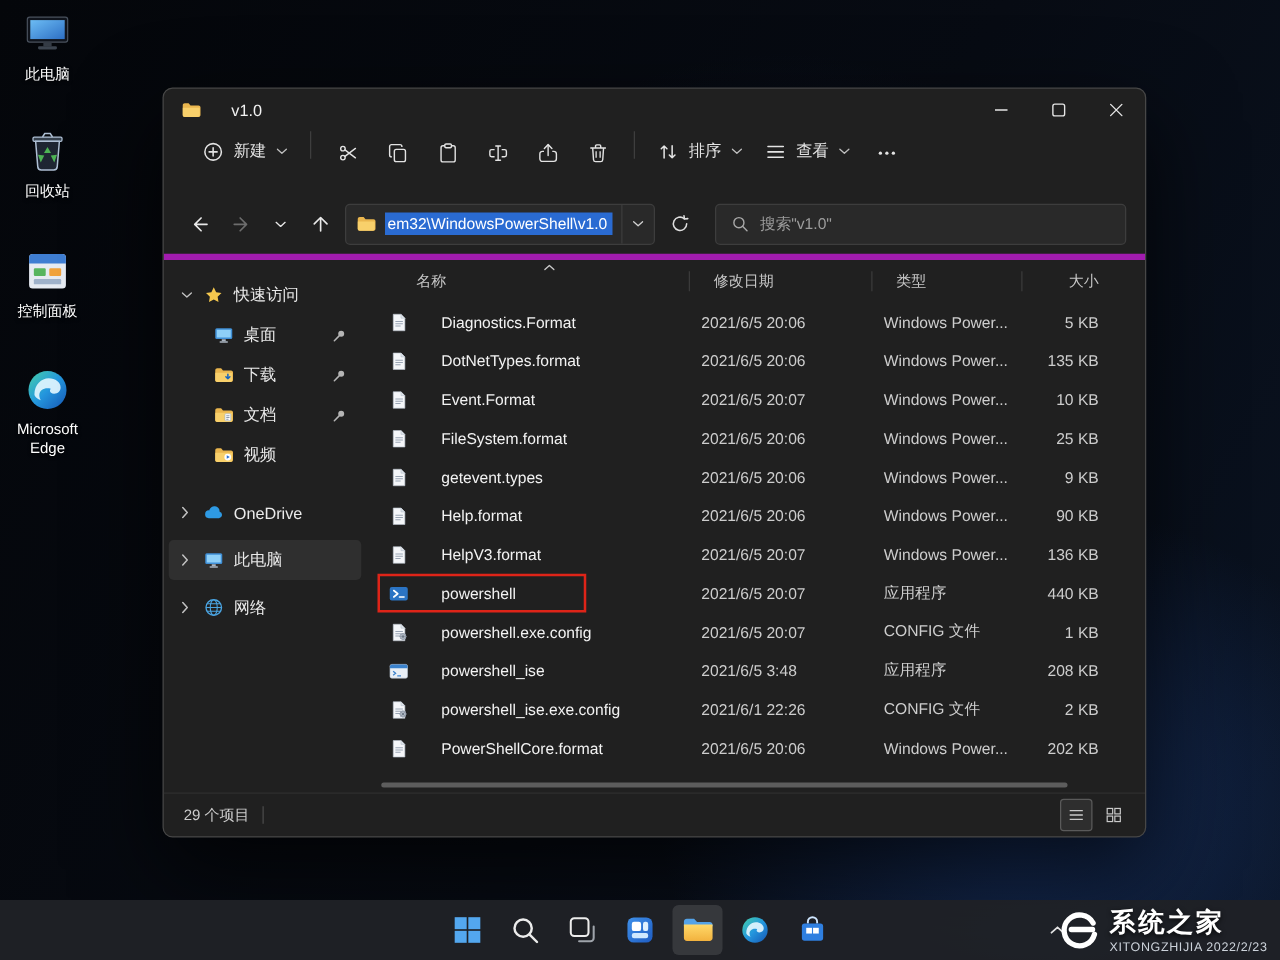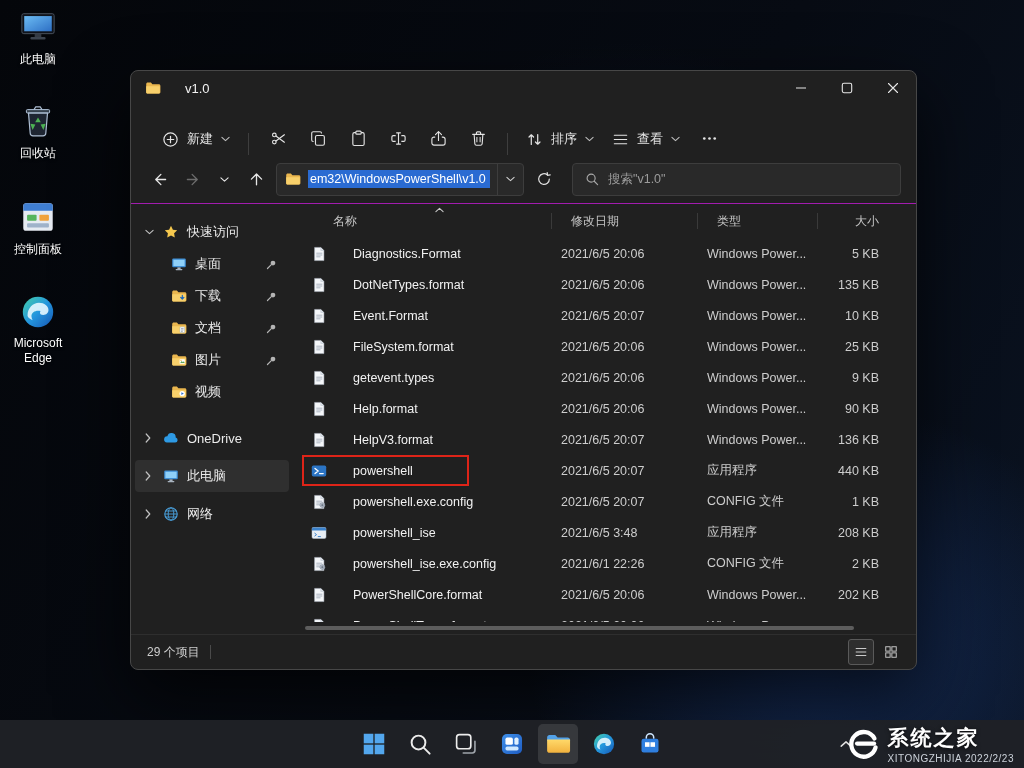--- a/index.html
+++ b/index.html
@@ -18,39 +18,39 @@
 
   
   .window{position:absolute;left:130px;top:70px;width:785px;height:598px;background:#202020;
     border:1px solid #474747;border-radius:8px;box-shadow:0 26px 70px rgba(0,0,0,.7);
     overflow:hidden;display:flex;flex-direction:column;color:#e8e8e8;}
   .titlebar{height:34px;flex:0 0 34px;display:flex;align-items:center;padding-left:14px;gap:24px;}
   .t-title{font-size:13px;color:#f2f2f2;}
   .win-controls{margin-left:auto;display:flex;height:100%;}
   .wc-btn{width:46px;height:100%;display:flex;align-items:center;justify-content:center;color:#e6e6e6;}
 
-  .commandbar{height:50px;flex:0 0 50px;display:flex;align-items:flex-end;padding:0 14px 0 22px;color:#e3e3e3;}
+  .commandbar{height:50px;flex:0 0 50px;display:flex;align-items:flex-start;padding:0 14px 0 22px;color:#e3e3e3;}
   .cmd-btn{display:flex;align-items:center;gap:8px;padding:7px 9px;border-radius:5px;font-size:13px;white-space:nowrap;}
   .cmd-ic{width:34px;height:34px;display:flex;align-items:center;justify-content:center;margin:0 3px;}
   .cmd-sep{width:1px;height:22px;background:#3e3e3e;margin:0 9px;flex:0 0 1px;}
   .chev8{width:9px;height:6px;color:#bdbdbd;}
 
   .navbar{height:48px;flex:0 0 48px;display:flex;align-items:center;padding:0 15px 0 14px;}
   .nav-btn{width:30px;height:30px;display:flex;align-items:center;justify-content:center;color:#e8e8e8;border-radius:4px;margin-right:2px;}
   .nav-btn.dis{color:#6d6d6d;}
   .addressbar{width:248px;flex:0 0 248px;height:33px;background:#292929;border:1px solid #3d3d3d;border-radius:4px;
     display:flex;align-items:center;padding-left:8px;gap:7px;margin-left:3px;box-sizing:border-box;overflow:hidden;}
   .addr-text{font-size:12.5px;color:#fff;background:var(--accent,#2a6bd2);padding:2px 2px;white-space:nowrap;overflow:hidden;flex:1;}
   .addr-drop{width:25px;height:100%;display:flex;align-items:center;justify-content:center;color:#cfcfcf;border-left:1px solid #3d3d3d;flex:0 0 25px;}
   .refresh-btn{width:34px;height:31px;display:flex;align-items:center;justify-content:center;color:#dedede;margin-left:3px;border-radius:4px;}
   .searchbar{flex:1;height:33px;background:#292929;border:1px solid #3d3d3d;border-radius:4px;display:flex;align-items:center;gap:9px;
     padding:0 12px;margin-left:11px;box-sizing:border-box;}
   .search-ph{font-size:12.5px;color:#9c9c9c;}
 
-  .wbody{flex:1;display:flex;border-top:1px solid #a21caf;min-height:0;}
+  .wbody{flex:1;display:flex;border-top:5px solid #a21caf;min-height:0;}
   .sidebar{width:162px;flex:0 0 162px;padding-top:12px;overflow:hidden;}
   .sb-row{height:32px;display:flex;align-items:center;padding:0 12px 0 10px;gap:8px;font-size:13px;color:#eaeaea;border-radius:4px;margin:0 4px;}
   .sb-row .xchev{width:10px;height:10px;color:#c2c2c2;display:flex;align-items:center;flex:0 0 10px;}
   .sb-row.child{padding-left:36px;}
   .sb-row .pin{margin-left:auto;width:11px;height:11px;color:#b5b5b5;}
   .sb-row.sel{background:#2f2f2f;}
   .sb-gap{height:8px;}
   .tree{margin-top:6px;}
 
   .files{flex:1;display:flex;flex-direction:column;min-width:0;position:relative;padding-left:6px;}
@@ -530,29 +530,20 @@
           <svg class="s16">
               <use href="#i-folder-doc"></use>
             </svg>
           <span>文档</span>
           <svg class="pin">
               <use href="#i-pin"></use>
             </svg>
         </div>
         <div class="sb-row child">
           <svg class="s16">
-              <use href="#i-folder-pic"></use>
-            </svg>
-          <span>图片</span>
-          <svg class="pin">
-              <use href="#i-pin"></use>
-            </svg>
-        </div>
-        <div class="sb-row child">
-          <svg class="s16">
               <use href="#i-folder-vid"></use>
             </svg>
           <span>视频</span>
         </div>
         <div class="sb-gap"></div>
         <div class="sb-row tree">
           <span class="xchev">
               <svg style="width:6px;height:10px">
                 <use href="#i-chevr"></use>
               </svg>

